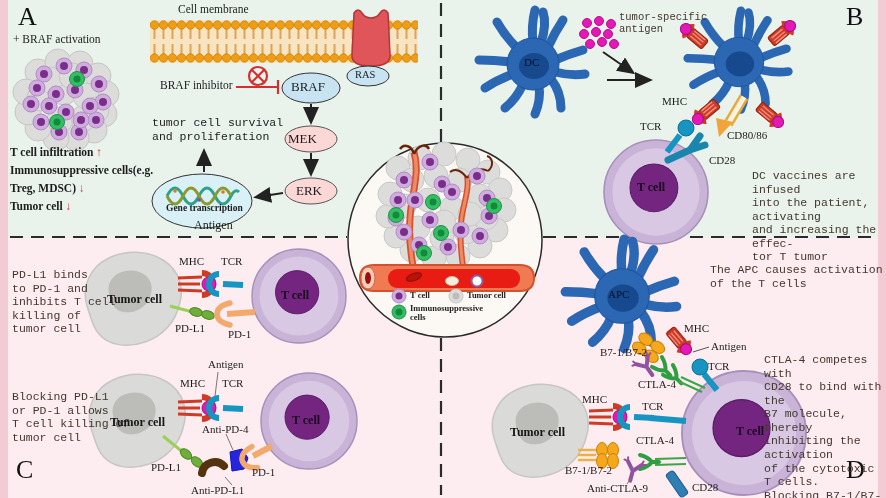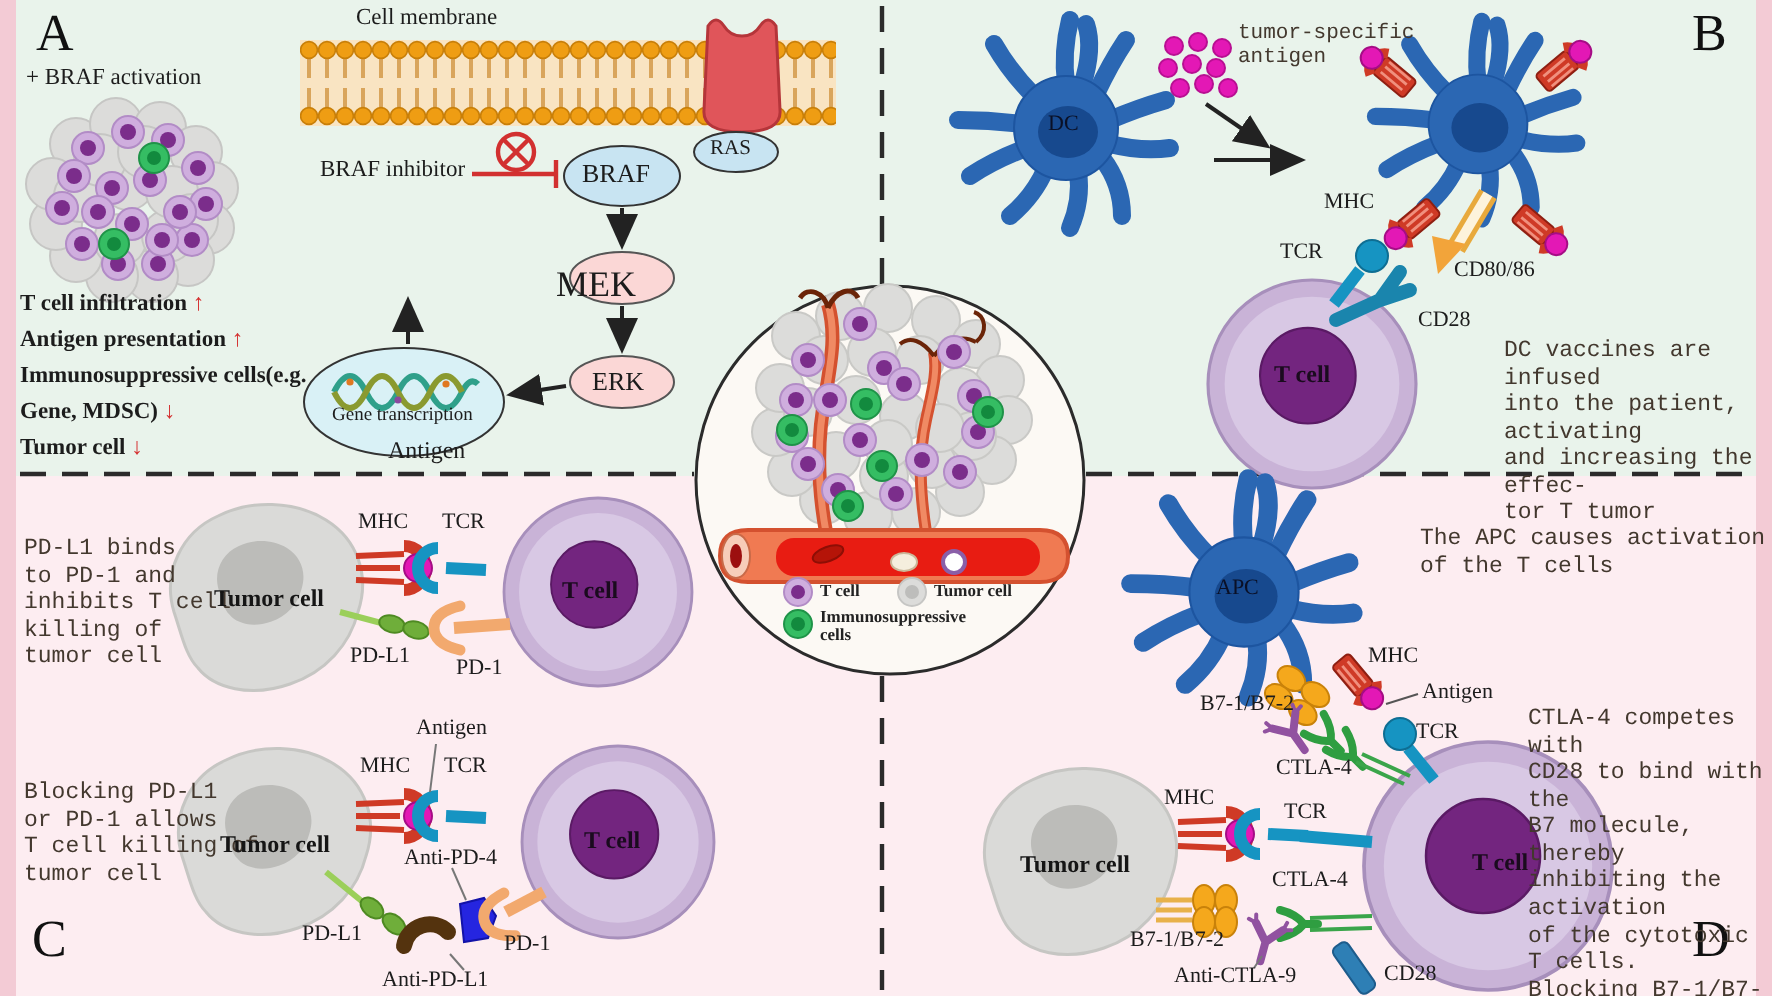--- a/index.html
+++ b/index.html
@@ -3,21 +3,21 @@
 <meta charset="utf-8">
 <style>
   html,body{margin:0;padding:0;background:#888;}
   .slide{position:relative;width:886px;height:498px;overflow:hidden;
          background:#f3cbd5;font-family:"Liberation Serif",serif;}
   .bg-top{position:absolute;left:8px;top:0;width:870px;height:238px;background:#e9f3eb;}
   .bg-bottom{position:absolute;left:8px;top:238px;width:870px;height:260px;background:#fdedf1;}
   svg.art{position:absolute;left:0;top:0;}
   .lbl{position:absolute;font-weight:normal;font-size:11px;color:#1c1c1c;
        white-space:pre-line;line-height:1.12;}
-  .lbl-sm{position:absolute;font-weight:normal;font-size:9.5px;color:#1c1c1c;white-space:pre-line;}
+  .lbl-sm{position:absolute;font-weight:bold;font-size:9.5px;color:#1c1c1c;white-space:pre-line;}
   .cellname{position:absolute;font-weight:bold;font-size:12px;color:#151515;white-space:pre;}
   .desc{position:absolute;font-size:11.5px;color:#43382e;white-space:pre-line;line-height:1.18;font-family:Liberation Mono, monospace;}
   .leg{position:absolute;font-size:8.5px;font-weight:bold;color:#222;white-space:pre-line;line-height:1.1;}
   .letter{position:absolute;font-size:26px;color:#111;}
   .fx{position:absolute;left:10px;top:146px;width:170px;}
   .fx-row{height:18px;font-weight:bold;font-size:11.5px;color:#1c1c1c;white-space:pre;}
   .fx-arrow{color:#d43030;font-weight:bold;}
 </style>
 </head>
 <body>
@@ -426,30 +426,31 @@
     <line x1="631" y1="478" x2="627" y2="484" stroke="#777" stroke-width="1"></line>
     <rect x="-4.5" y="-14" width="9" height="28" rx="3" fill="#2e7fb5" stroke="#1d5c8c" transform="translate(677,484) rotate(-35)"></rect>
   </svg>
 
   <span class="letter" style="left:18px;top:2px">A</span>
   <span class="lbl" style="left:13px;top:33px;font-size:11.5px">+ BRAF activation</span>
   <span class="lbl" style="left:178px;top:3px;font-size:11.5px">Cell membrane</span>
   <span class="lbl" style="left:160px;top:79px;font-size:11.5px">BRAF inhibitor</span>
   <span class="lbl" style="left:355px;top:69px;font-size:10.5px">RAS</span>
   <span class="lbl" style="left:291px;top:80px;font-size:13px">BRAF</span>
-  <span class="lbl" style="left:278px;top:132px;font-size:18px">MEK</span>
+  <span class="lbl" style="left:288px;top:132px;font-size:13px">MEK</span>
   <span class="lbl" style="left:296px;top:184px;font-size:13px">ERK</span>
+  <span class="desc" style="left:152px;top:116px;color:#222">tumor cell survival
+and proliferation</span>
   <span class="lbl-sm" style="left:166px;top:203px">Gene transcription</span>
   <span class="lbl" style="left:194px;top:219px;font-size:12px">Antigen</span>
 
   <div class="fx">
     <div class="fx-row"><span>T cell infiltration </span><span class="fx-arrow">↑</span></div>
-    <div class="fx-row"><span>Antigen presentation </span><span class="fx-arrow">↑</span></div>
     <div class="fx-row"><span>Immunosuppressive cells(e.g.</span><span class="fx-arrow"></span></div>
-    <div class="fx-row"><span>Gene, MDSC) </span><span class="fx-arrow">↓</span></div>
+    <div class="fx-row"><span>Treg, MDSC) </span><span class="fx-arrow">↓</span></div>
     <div class="fx-row"><span>Tumor cell </span><span class="fx-arrow">↓</span></div>
   </div>
 
   <span class="letter" style="left:846px;top:2px">B</span>
   <span class="desc" style="left:619px;top:11px;font-size:10.5px">tumor-specific
 antigen</span>
   <span class="lbl" style="left:524px;top:56px;color:#0a1026">DC</span>
   <span class="lbl" style="left:662px;top:95px">MHC</span>
   <span class="lbl" style="left:640px;top:120px">TCR</span>
   <span class="lbl" style="left:727px;top:129px">CD80/86</span>

